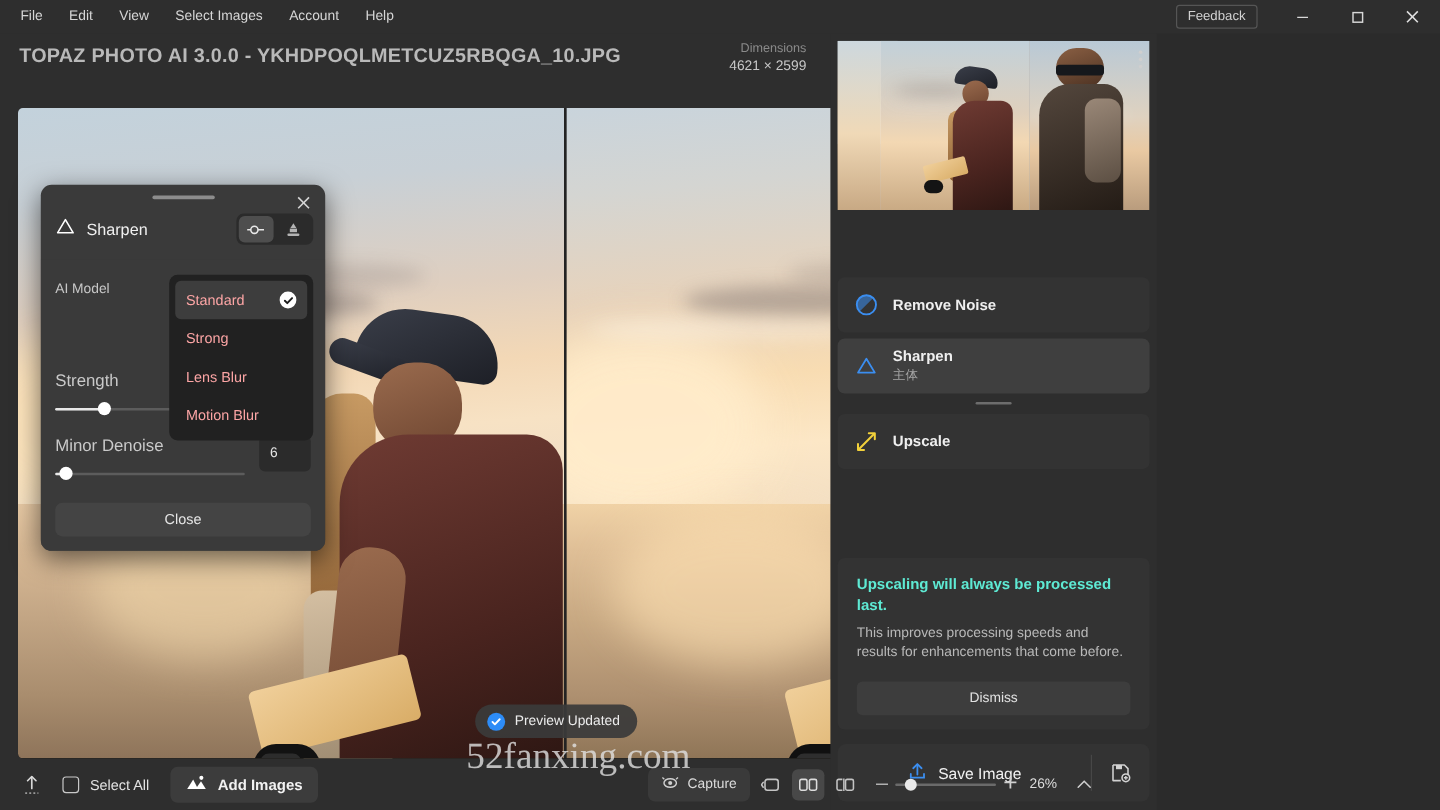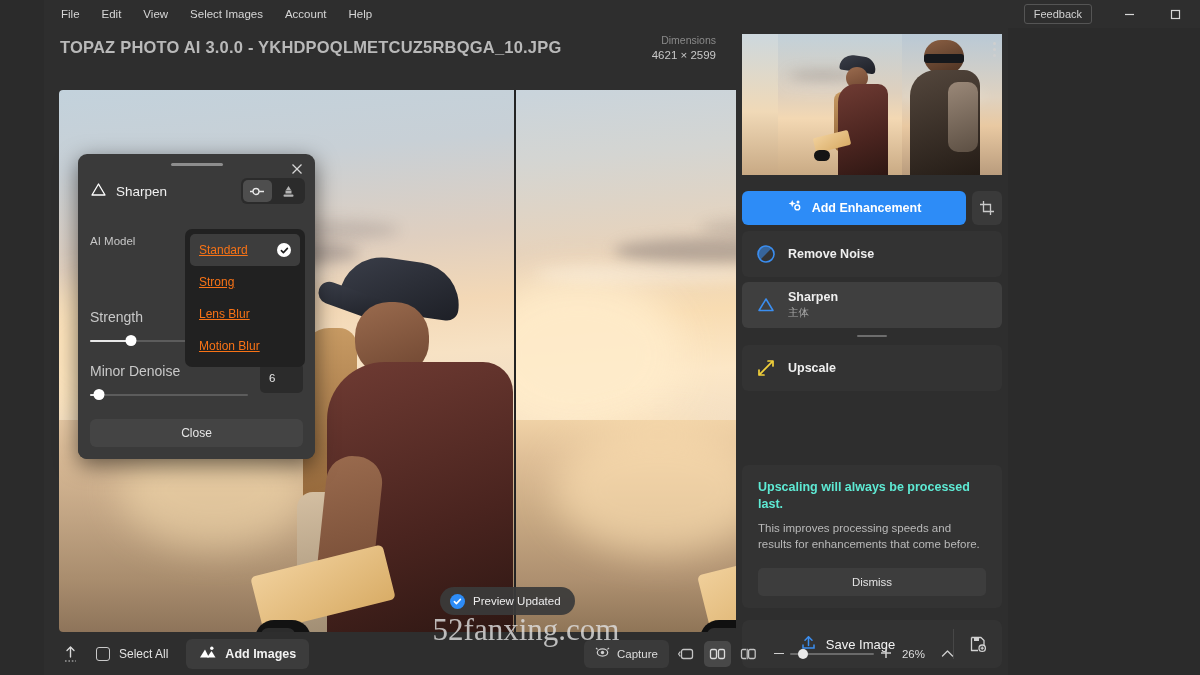--- a/index.html
+++ b/index.html
@@ -3,21 +3,21 @@
 <meta charset="utf-8">
 <style>
   * { box-sizing: border-box; margin: 0; padding: 0; }
   html, body {
     width: 1200px; height: 675px;
     background: #2b2b2b;
     font-family: "Liberation Sans", sans-serif;
     overflow: hidden;
     -webkit-font-smoothing: antialiased;
   }
-  .app { position: relative; width: 964px; height: 675px; background: #2e2e2e; margin-left: 44px; }
+  .app { position: relative; width: 964px; height: 675px; background: #2e2e2e; }
 
   
   .titlebar {
     position: absolute; left: 0; top: 0; width: 1200px; height: 28px;
     background: #2e2e2e; display: flex; align-items: center;
   }
   .menu { display: flex; align-items: center; gap: 0px; padding-left: 6px; }
   .menu-item {
     font-size: 11.5px; color: #d6d6d6; padding: 4px 11px; border-radius: 3px;
     white-space: nowrap; cursor: default;
@@ -90,22 +90,22 @@
   .sp-toggles { display: flex; background: #2b2b2b; border-radius: 6px; padding: 2px; gap: 2px; }
   .tg { width: 29px; height: 22px; border-radius: 5px; display:flex; align-items:center; justify-content:center; }
   .tg.on { background: #4e4e4e; }
   .sp-body { background: #3a3a3a; padding: 0 12px 12px; }
   .row-model { display: flex; align-items: flex-start; padding-top: 10px; }
   .row-model .lbl { font-size: 11.5px; color: #c7c7c7; padding-top: 9px; }
   .dropdown {
     position: absolute; left: 141px; top: 229px; width: 120px;
     background: #212121; border-radius: 7px; padding: 5px; z-index: 41;
   }
-  .opt { font-size: 12px; color: #f97316; padding: 9px 9px; border-radius: 5px;
-         display:flex; align-items:center; justify-content:space-between;text-decoration:underline; }
+  .opt { font-size: 12px; color: #fca5a5; padding: 9px 9px; border-radius: 5px;
+         display:flex; align-items:center; justify-content:space-between; }
   .opt.sel { background: #3d3d3d; }
   .check { width: 14px; height: 14px; border-radius: 50%; background: #fff;
            display:flex; align-items:center; justify-content:center; }
   .slider-block { margin-top: 15px; display: flex; align-items: flex-start; }
   .sb-left { flex: 1; padding-right: 12px; }
   .sb-left .name { font-size: 14px; color: #c9c9c9; }
   .track { position: relative; height: 14px; margin-top: 9px; }
   .track .bg { position: absolute; left: 0; right: 0; top: 6px; height: 2px; background: #5c5c5c; border-radius: 2px; }
   .track .fill { position: absolute; left: 0; top: 6px; height: 2px; background: #e8e8e8; border-radius: 2px; }
   .track .knob { position: absolute; top: 1px; width: 11px; height: 11px; border-radius: 50%; background: #fff; transform: translateX(-50%); }
@@ -417,38 +417,20 @@
         <div class="fig" style="left:8px;top:36px;width:70px;height:105px;border-radius:26px 16px 0 0;background:linear-gradient(160deg,#54473d,#241c16);"></div>
         <div class="fig" style="left:46px;top:48px;width:30px;height:70px;background:linear-gradient(160deg,#9a8878,#5c4f43);border-radius:10px;"></div>
       </div>
       <div class="kebab">
           <i></i>
           <i></i>
           <i></i>
         </div>
     </div>
 
-    <div class="add-row">
-      <div class="add-enh">
-        <span>
-          <svg width="16" height="15" viewBox="0 0 16 15">
-            <path d="M5.2 1 L6.2 3.6 L8.8 4.6 L6.2 5.6 L5.2 8.2 L4.2 5.6 L1.6 4.6 L4.2 3.6 Z" fill="#ffffff"></path>
-            <circle cx="11" cy="3" r="1.5" fill="#ffffff"></circle>
-            <circle cx="10.3" cy="8.4" r="2.4" fill="none" stroke="#ffffff" stroke-width="1.4"></circle>
-          </svg>
-        </span>
-        <span>Add Enhancement</span>
-      </div>
-      <div class="crop-btn">
-        <svg width="16" height="16" viewBox="0 0 16 16">
-          <path d="M4.5 1 V11.5 H15" fill="none" stroke="#c9c9c9" stroke-width="1.3"></path>
-          <path d="M1 4.5 H11.5 V15" fill="none" stroke="#c9c9c9" stroke-width="1.3"></path>
-        </svg>
-      </div>
-    </div>
 
     <div class="enh-list">
 
 
       <div class="enh">
         <span class="ic">
           <svg width="20" height="20" viewBox="0 0 20 20">
             <circle cx="10" cy="10" r="8" fill="none" stroke="#3b8ef0" stroke-width="1.6"></circle>
             <path d="M10 2 A8 8 0 0 0 10 18 Z" fill="#3b8ef0" opacity=".55" transform="rotate(45 10 10)"></path>
           </svg>

